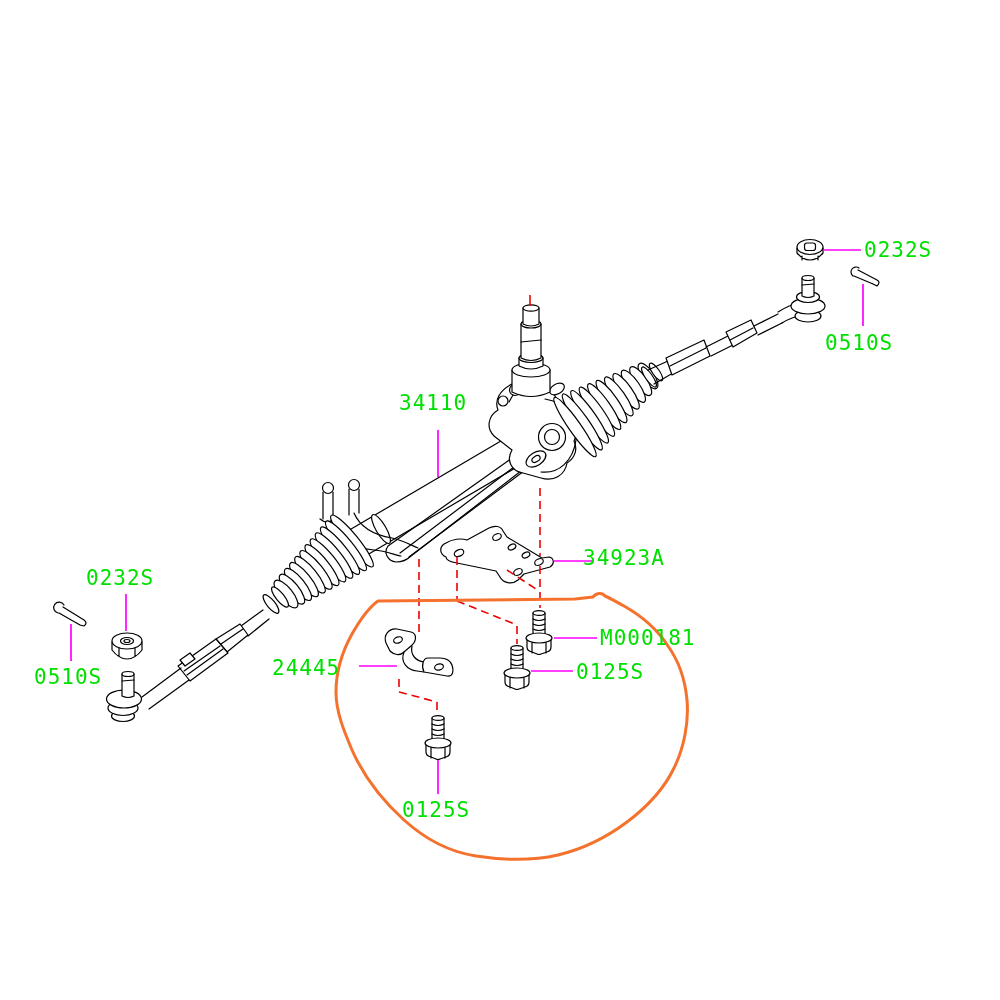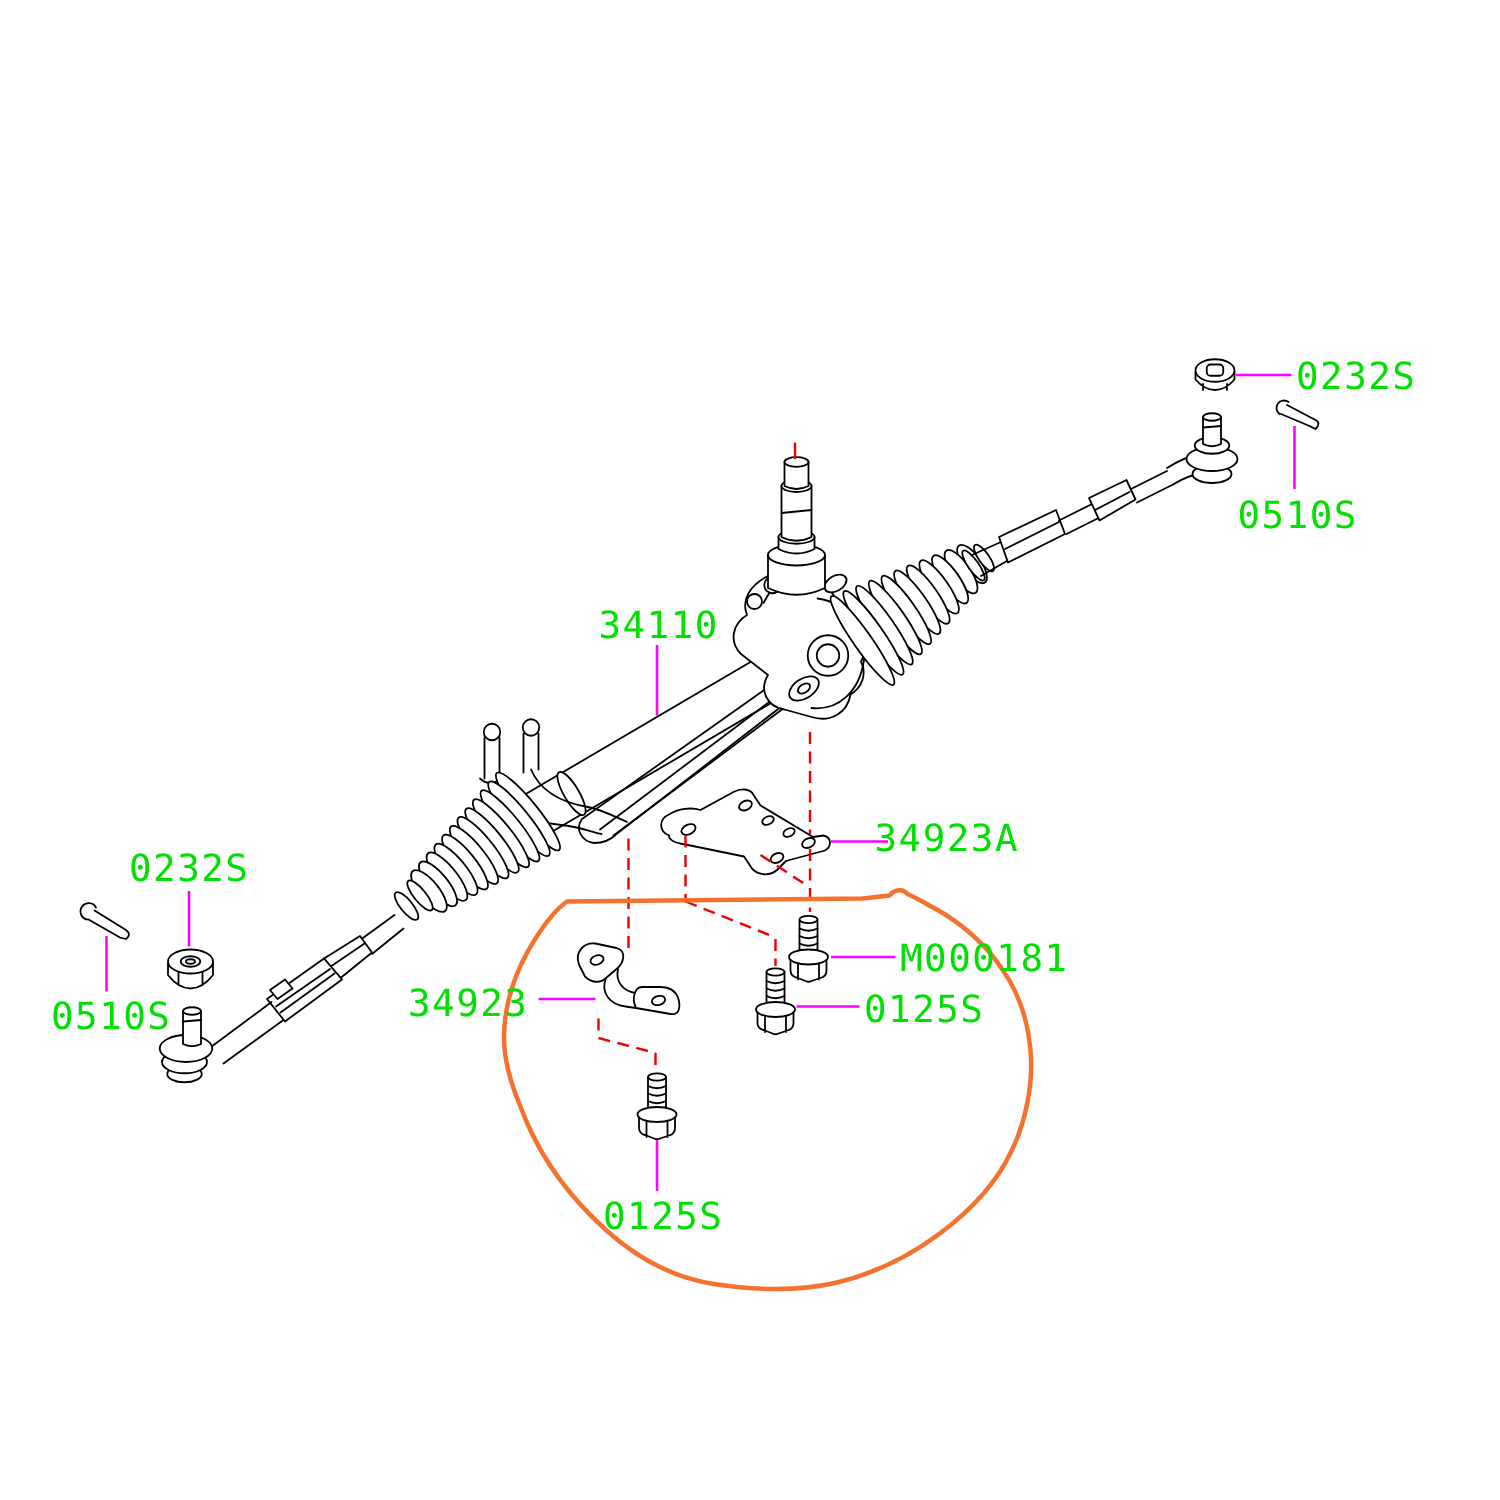--- a/index.html
+++ b/index.html
@@ -1,19 +1,19 @@
 <!DOCTYPE html>
 <html><head>
 <meta charset="utf-8">
 <style>
   html,body{margin:0;padding:0;background:#fff;}
   .stage{position:relative;width:1000px;height:1000px;background:#fff;overflow:hidden;
          font-family:"DejaVu Sans Mono", monospace;}
   .stage svg{position:absolute;left:0;top:0;}
-  .part-label{position:absolute;font-size:25px;line-height:25px;letter-spacing:1px;
+  .part-label{position:absolute;font-size:21px;line-height:25px;letter-spacing:1px;
               color:#00e000;white-space:nowrap;cursor:pointer;}
   .k{fill:none;stroke:#000;stroke-width:1.2;stroke-linecap:round;stroke-linejoin:round;}
   .w{fill:#fff;stroke:#000;stroke-width:1.2;stroke-linecap:round;stroke-linejoin:round;}
   .red{stroke:#ee0000;stroke-width:1.6;fill:none;}
   .redd{stroke:#ee0000;stroke-width:1.6;fill:none;stroke-dasharray:8 5;}
   .mag{stroke:#ff00ff;stroke-width:1.7;fill:none;}
   .org{stroke:#f4722d;stroke-width:3;fill:none;stroke-linejoin:round;stroke-linecap:round;}
 </style>
 </head>
 <body>
@@ -220,21 +220,21 @@
     <path class="mag" d="M531,671 H573"></path>
     <path class="mag" d="M359,666 H397"></path>
     <path class="mag" d="M126,594 V631"></path>
     <path class="mag" d="M71,624 V661"></path>
     <path class="mag" d="M438,760 V794"></path>
   </g>
 </svg>
 
   <div class="part-label" style="left:864px;top:238px">0232S</div>
   <div class="part-label" style="left:825px;top:331px">0510S</div>
-  <div class="part-label" style="left:399px;top:404px">34110</div>
+  <div class="part-label" style="left:399px;top:391px">34110</div>
   <div class="part-label" style="left:583px;top:546px">34923A</div>
   <div class="part-label" style="left:600px;top:626px">M000181</div>
   <div class="part-label" style="left:576px;top:660px">0125S</div>
-  <div class="part-label" style="left:272px;top:656px">34923</div>
+  <div class="part-label" style="left:272px;top:656px">24445</div>
   <div class="part-label" style="left:86px;top:566px">0232S</div>
   <div class="part-label" style="left:34px;top:665px">0510S</div>
   <div class="part-label" style="left:402px;top:798px">0125S</div>
 </div>
 
 </body></html>

